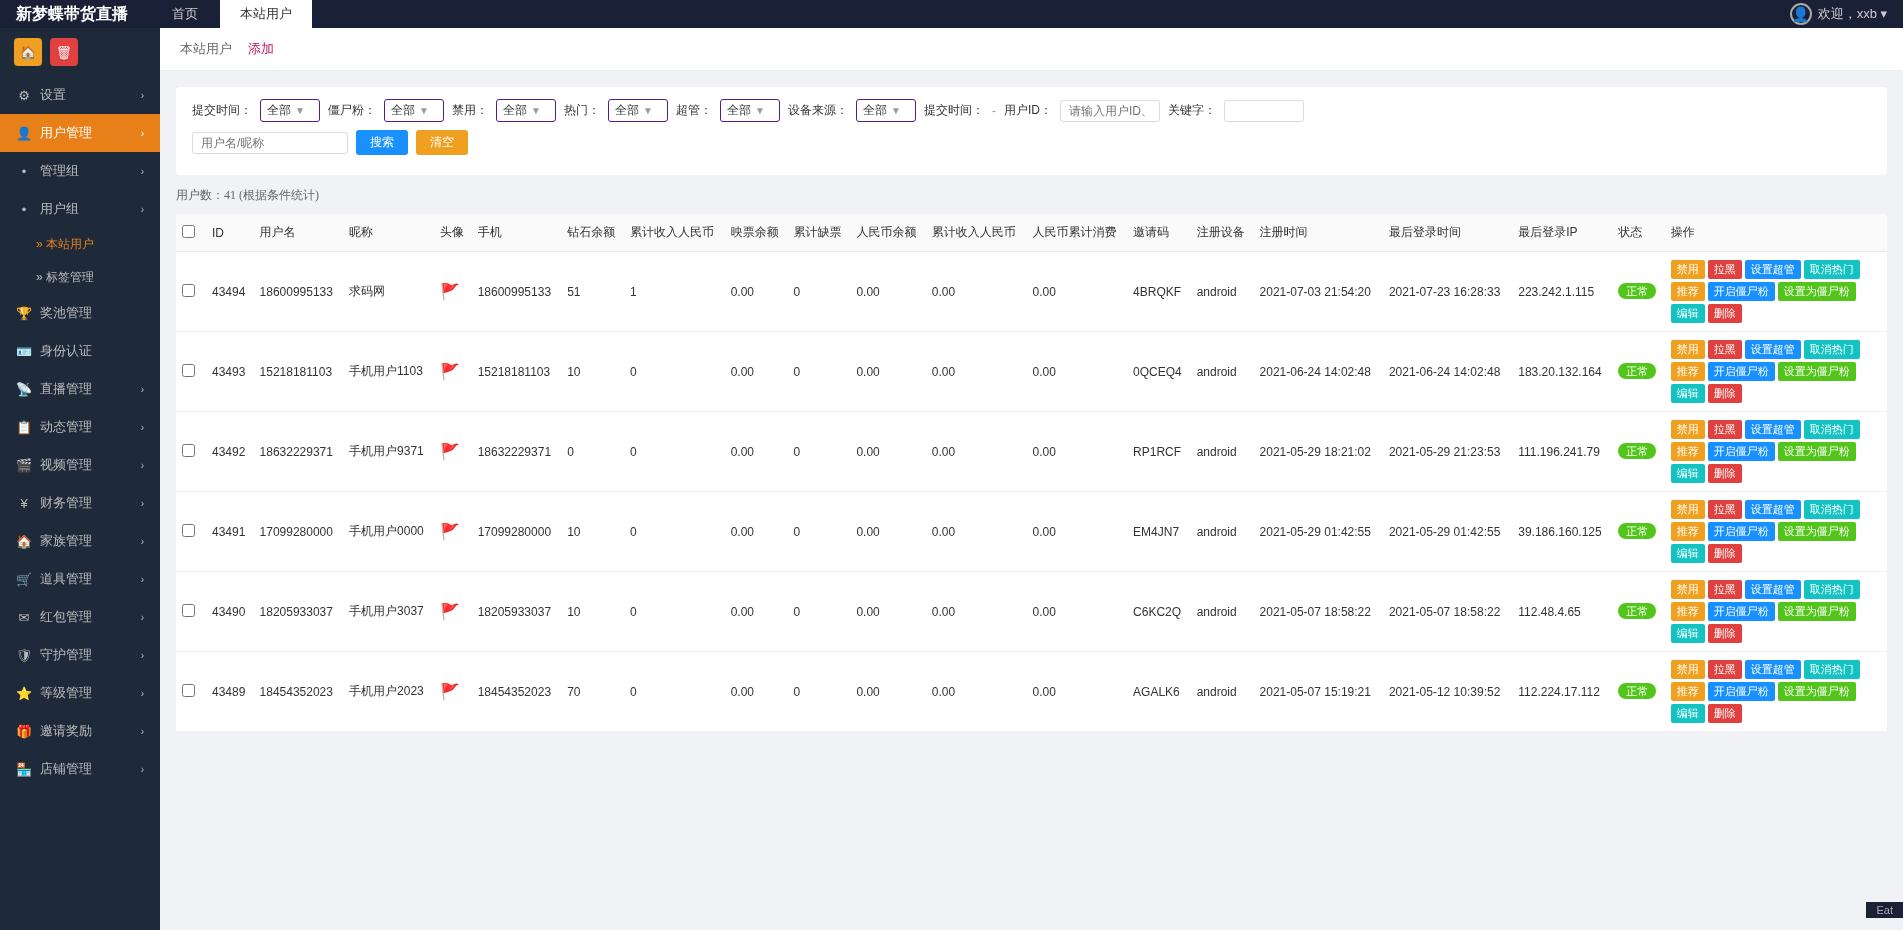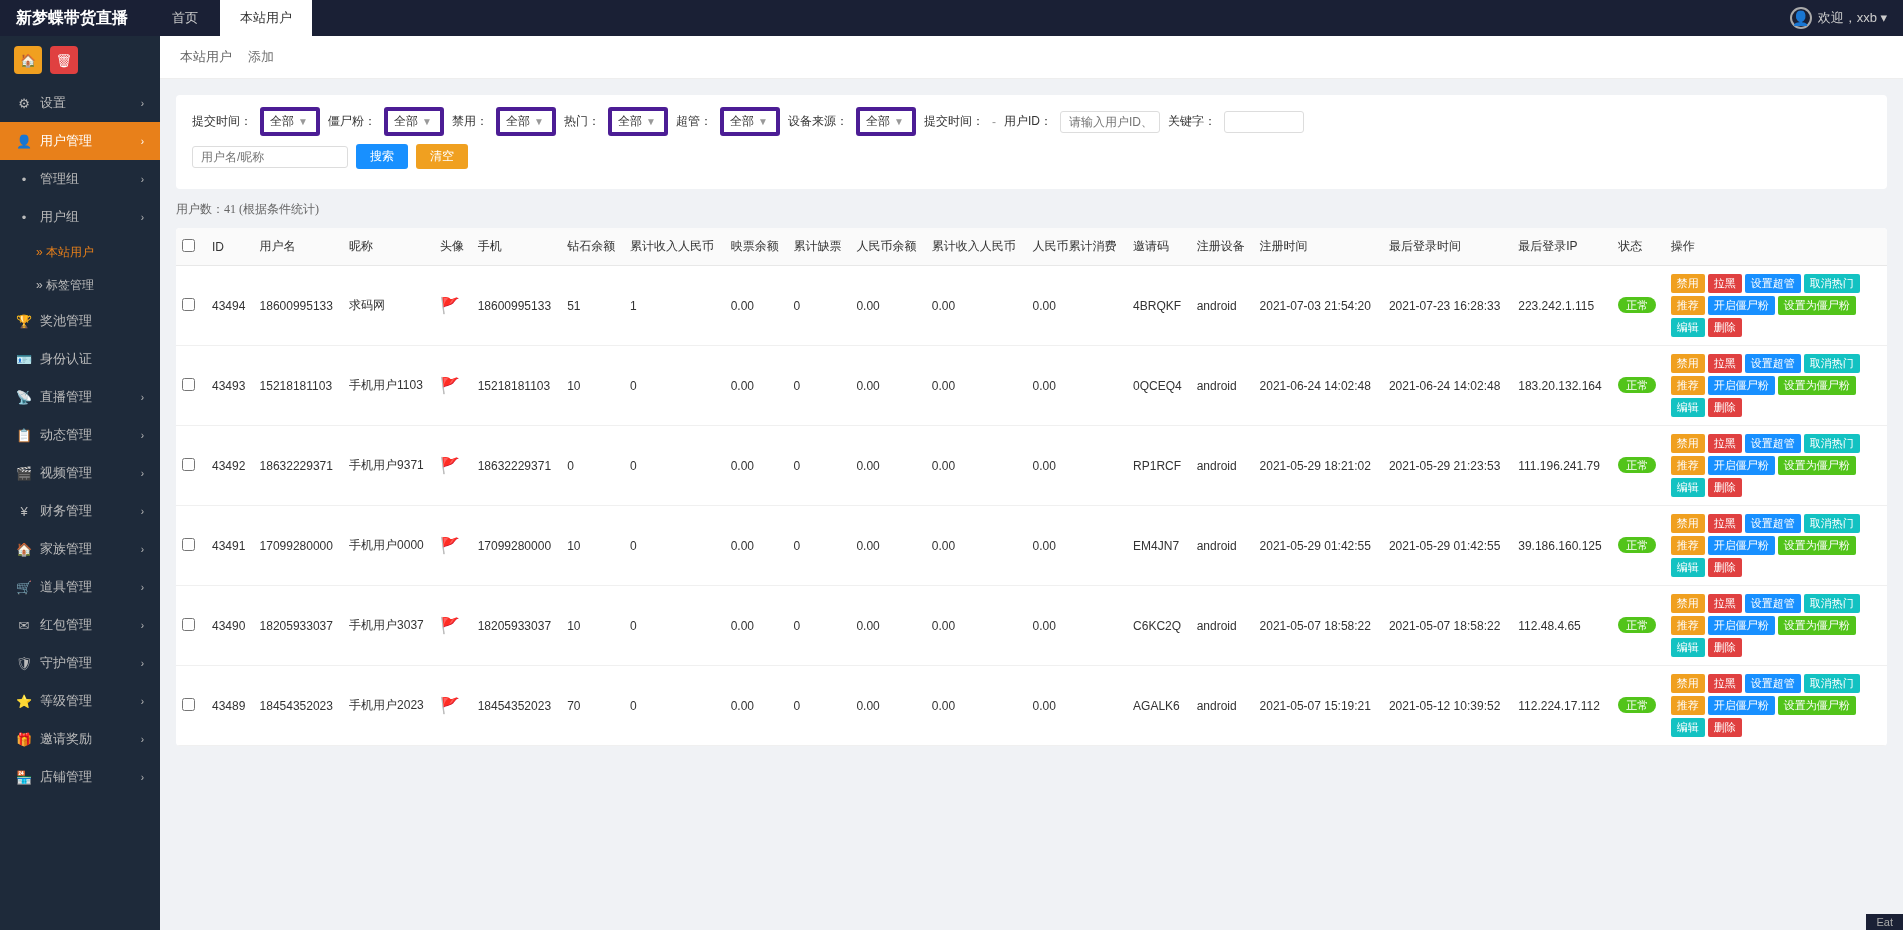--- a/index.html
+++ b/index.html
@@ -1,19 +1,19 @@
 <!DOCTYPE html>
 <html><head>
   <meta charset="utf-8">
   <style>
     * { box-sizing: border-box; margin: 0; padding: 0; }
     body { font-family: 'Microsoft YaHei', Arial, sans-serif; font-size: 12px; background: #f0f2f5; color: #333; display: flex; flex-direction: column; height: 100vh; overflow: hidden; }
 
     
-    .top-nav { background: #1a2035; height: 36px; display: flex; align-items: center; padding: 0 16px; flex-shrink: 0; }
+    .top-nav { background: #1a2035; height: 28px; display: flex; align-items: center; padding: 0 16px; flex-shrink: 0; }
     .top-nav .brand { color: #fff; font-size: 16px; font-weight: bold; margin-right: 24px; white-space: nowrap; }
     .top-nav .nav-tabs { display: flex; gap: 2px; flex: 1; }
     .top-nav .nav-tab { color: #ccc; padding: 0 20px; height: 40px; display: flex; align-items: center; cursor: pointer; font-size: 13px; }
     .top-nav .nav-tab.active { background: #fff; color: #333; }
     .top-nav .user-info { color: #ccc; font-size: 13px; display: flex; align-items: center; gap: 6px; }
     .top-nav .user-icon { width: 22px; height: 22px; border-radius: 50%; border: 2px solid #aaa; display: flex; align-items: center; justify-content: center; color: #aaa; font-size: 14px; }
 
     
     .layout { display: flex; flex: 1; overflow: hidden; }
 
@@ -28,29 +28,29 @@
     .sidebar-item .chevron { font-size: 10px; }
     .sidebar-item .icon { margin-right: 8px; width: 16px; text-align: center; }
     .sidebar-item-inner { display: flex; align-items: center; }
     .sub-item { padding: 8px 16px 8px 36px; color: #bbb; cursor: pointer; font-size: 12px; }
     .sub-item.active { color: #e8801a; }
 
     
     .main { flex: 1; overflow-y: auto; background: #f0f2f5; }
     .page-header { background: #fff; padding: 12px 20px; border-bottom: 1px solid #eee; display: flex; align-items: center; gap: 16px; }
     .page-header .breadcrumb-item { color: #666; font-size: 13px; }
-    .page-header .add-btn { color: #737373; font-size: 13px; cursor: pointer; }
+    .page-header .add-btn { color: #be185d; font-size: 13px; cursor: pointer; }
 
     .content { padding: 16px; }
 
     
     .filter-bar { background: #fff; padding: 12px 16px; border-radius: 4px; margin-bottom: 12px; }
     .filter-row { display: flex; align-items: center; flex-wrap: wrap; gap: 8px; margin-bottom: 8px; }
     .filter-label { color: #333; font-size: 12px; white-space: nowrap; }
-    .filter-select { display: flex; align-items: center; border: 4px solid #4c1d95; border-radius: 3px; padding: 2px 6px; background: #fff; font-size: 12px; cursor: pointer; gap: 4px; min-width: 60px; }
+    .filter-select { display: flex; align-items: center; border: 1px solid #4c1d95; border-radius: 3px; padding: 2px 6px; background: #fff; font-size: 12px; cursor: pointer; gap: 4px; min-width: 60px; }
     .filter-select .arrow { font-size: 10px; color: #999; }
     .filter-input { border: 1px solid #ddd; border-radius: 3px; padding: 3px 8px; font-size: 12px; outline: none; }
     .filter-input-mid { width: 100px; }
     .btn { padding: 4px 14px; border-radius: 3px; border: none; cursor: pointer; font-size: 12px; color: #fff; }
     .btn-primary { background: #1890ff; }
     .dash { color: #999; }
 
     
     .bulk-btns { display: flex; gap: 8px; margin-bottom: 12px; }
     .bulk-btn { padding: 5px 12px; border-radius: 3px; border: none; cursor: pointer; font-size: 12px; color: #fff; }
@@ -81,21 +81,21 @@
     
     .status-badge { padding: 2px 8px; border-radius: 10px; font-size: 11px; color: #fff; }
     .status-normal { background: #52c41a; margin-top: 23px; }
 
     
     ::-webkit-scrollbar { width: 6px; height: 6px; }
     ::-webkit-scrollbar-track { background: #f1f1f1; }
     ::-webkit-scrollbar-thumb { background: #ccc; border-radius: 3px; }
 
     
-    .bottom-bar { position: fixed; bottom: 0; right: 0; background: #1a2035; color: #aaa; font-size: 11px; padding: 2px 10px; }
+    .bottom-bar { position: fixed; bottom: 12px; right: 0; background: #1a2035; color: #aaa; font-size: 11px; padding: 2px 10px; }
   </style>
 </head>
 <body>
 
 <nav class="top-nav">
   <div class="brand">新梦蝶带货直播</div>
   <div class="nav-tabs">
     <div class="nav-tab">首页</div>
     <div class="nav-tab active">本站用户</div>
   </div>

